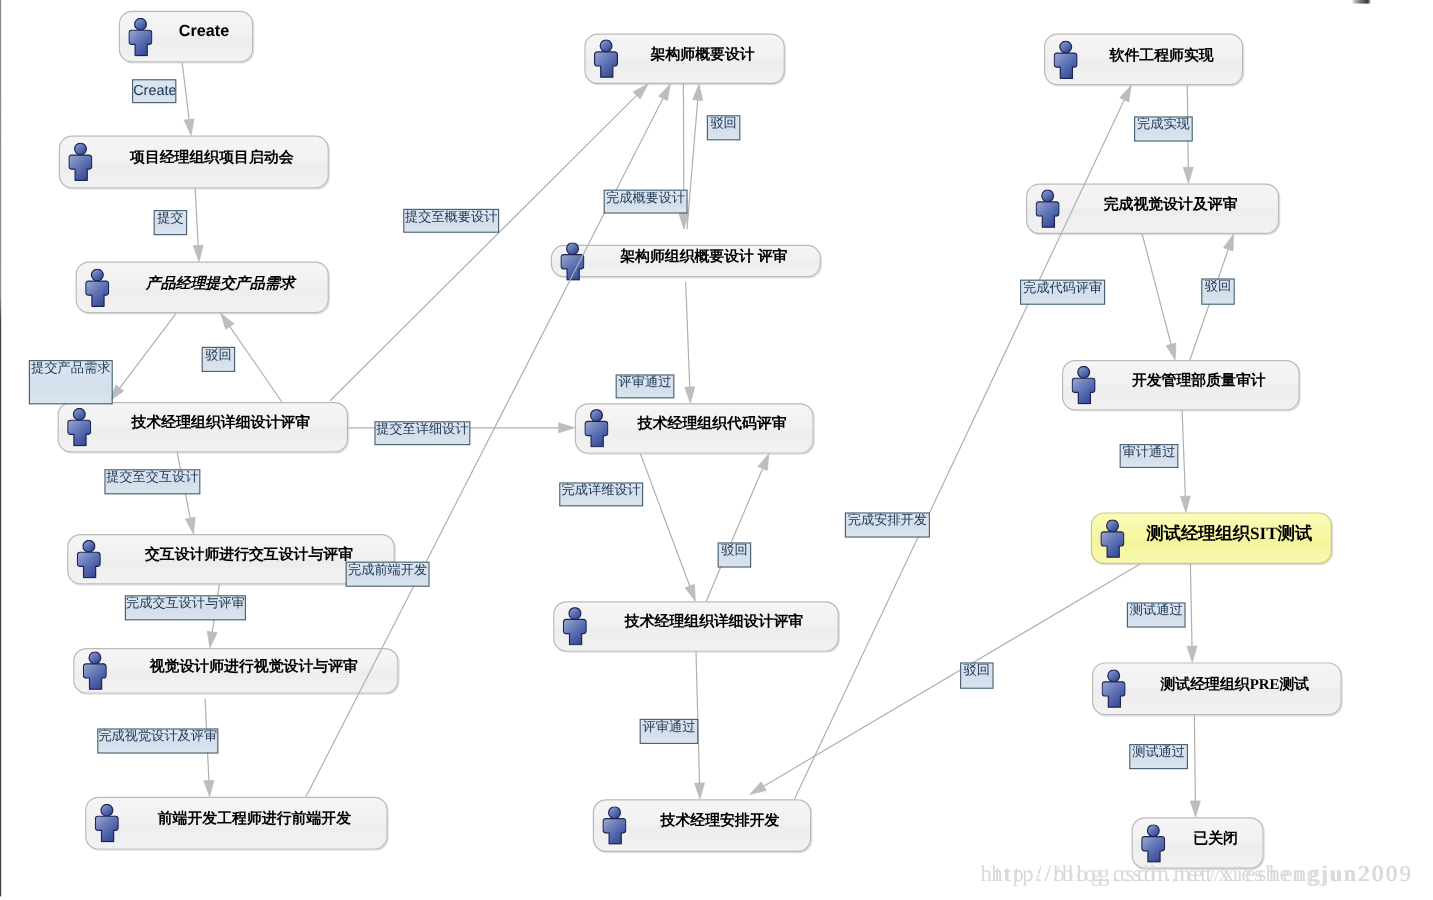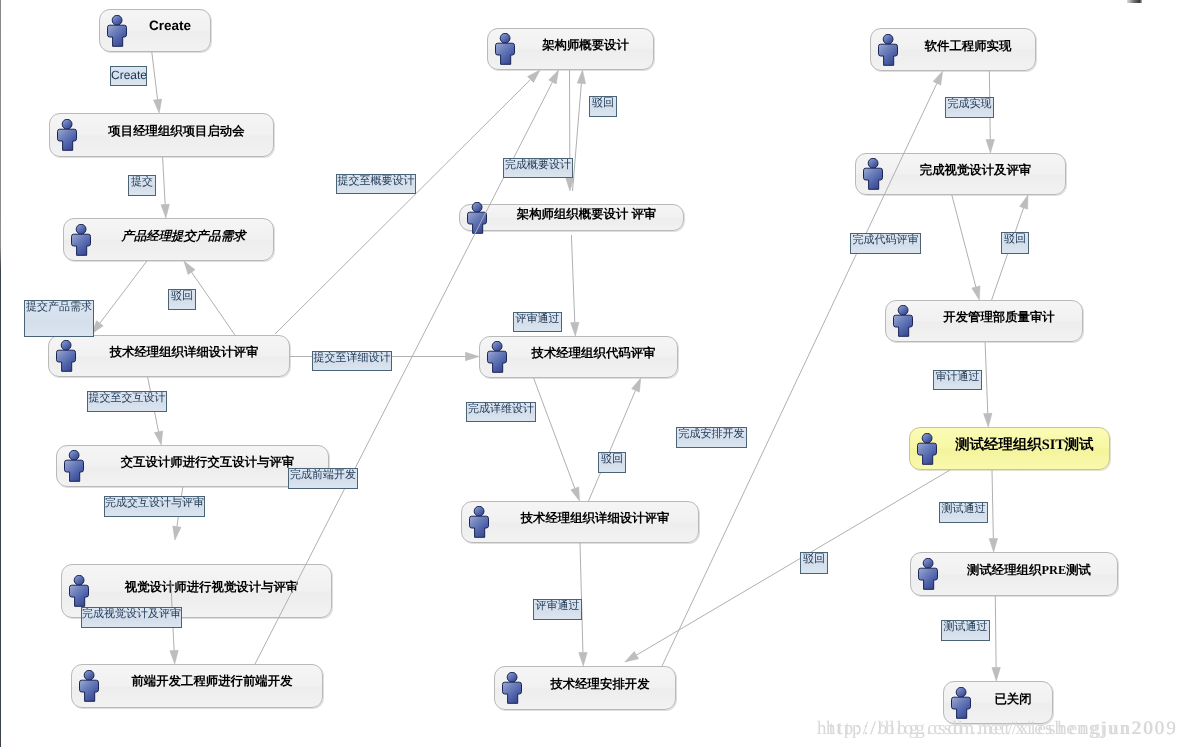--- a/index.html
+++ b/index.html
@@ -113,36 +113,36 @@
                 <stop offset="0.30" stop-color="#7083bd"></stop>
                 <stop offset="0.62" stop-color="#4e62ab"></stop>
                 <stop offset="1" stop-color="#2f3f86"></stop>
               </linearGradient>
             </defs>
             <circle cx="10.1" cy="5.2" r="4.9" fill="url(#pg4)" stroke="#1b2452" stroke-width="1"></circle>
             <path d="M2.7 10.2 H17.3 A2.2 2.2 0 0 1 19.5 12.399999999999999 V19.8 A2.2 2.2 0 0 1 17.3 22.0 H15.7 V31.3 H5.6 V22.0 H2.7 A2.2 2.2 0 0 1 0.5 19.8 V12.399999999999999 A2.2 2.2 0 0 1 2.7 10.2 Z" fill="url(#pg4)" stroke="#1b2452" stroke-width="1" stroke-linejoin="round"></path>
           </svg></div>
         <div class="lbl">交互设计师进行交互设计与评审</div>
       </div>
-      <div class="node" style="left: 61px; top: 564px; width: 271px; height: 54px; padding-left: 11px;">
+      <div class="node" style="left: 61px; top: 540px; width: 271px; height: 38px; padding-left: 11px;">
         <div class="ico"><svg viewBox="0 0 20 32" width="20" height="32">
             <defs>
               <linearGradient id="pg5" x1="0.08" y1="0" x2="0.92" y2="1">
                 <stop offset="0" stop-color="#9aa6ce"></stop>
                 <stop offset="0.30" stop-color="#7083bd"></stop>
                 <stop offset="0.62" stop-color="#4e62ab"></stop>
                 <stop offset="1" stop-color="#2f3f86"></stop>
               </linearGradient>
             </defs>
             <circle cx="10.1" cy="5.2" r="4.9" fill="url(#pg5)" stroke="#1b2452" stroke-width="1"></circle>
             <path d="M2.7 10.2 H17.3 A2.2 2.2 0 0 1 19.5 12.399999999999999 V19.8 A2.2 2.2 0 0 1 17.3 22.0 H15.7 V31.3 H5.6 V22.0 H2.7 A2.2 2.2 0 0 1 0.5 19.8 V12.399999999999999 A2.2 2.2 0 0 1 2.7 10.2 Z" fill="url(#pg5)" stroke="#1b2452" stroke-width="1" stroke-linejoin="round"></path>
           </svg></div>
         <div class="lbl">视觉设计师进行视觉设计与评审</div>
       </div>
-      <div class="node" style="left: 71px; top: 664px; width: 252px; height: 44px; font-family: Liberation Mono, monospace;">
+      <div class="node" style="left: 71px; top: 664px; width: 252px; height: 44px;">
         <div class="ico"><svg viewBox="0 0 20 32" width="20" height="32">
             <defs>
               <linearGradient id="pg6" x1="0.08" y1="0" x2="0.92" y2="1">
                 <stop offset="0" stop-color="#9aa6ce"></stop>
                 <stop offset="0.30" stop-color="#7083bd"></stop>
                 <stop offset="0.62" stop-color="#4e62ab"></stop>
                 <stop offset="1" stop-color="#2f3f86"></stop>
               </linearGradient>
             </defs>
             <circle cx="10.1" cy="5.2" r="4.9" fill="url(#pg6)" stroke="#1b2452" stroke-width="1"></circle>
@@ -456,21 +456,21 @@
       </div>
       <div class="elabel" style="left: 466px; top: 402px; width: 70px; height: 20px;">
         <span>完成详维设计</span>
       </div>
       <div class="elabel" style="left: 598px; top: 452px; width: 28px; height: 21px;">
         <span>驳回</span>
       </div>
       <div class="elabel" style="left: 533px; top: 599px; width: 49px; height: 21px;">
         <span>评审通过</span>
       </div>
-      <div class="elabel" style="left: 676px; top: 427px; width: 71px; height: 21px; padding-left: 24px;">
+      <div class="elabel" style="left: 704px; top: 427px; width: 71px; height: 21px; padding-left: 24px;">
         <span>完成安排开发</span>
       </div>
       <div class="elabel" style="left: 800px; top: 552px; width: 28px; height: 22px;">
         <span>驳回</span>
       </div>
       <div class="elabel" style="left: 945px; top: 97px; width: 49px; height: 21px;">
         <span>完成实现</span>
       </div>
       <div class="elabel" style="left: 850px; top: 233px; width: 71px; height: 21px;">
         <span>完成代码评审</span>

